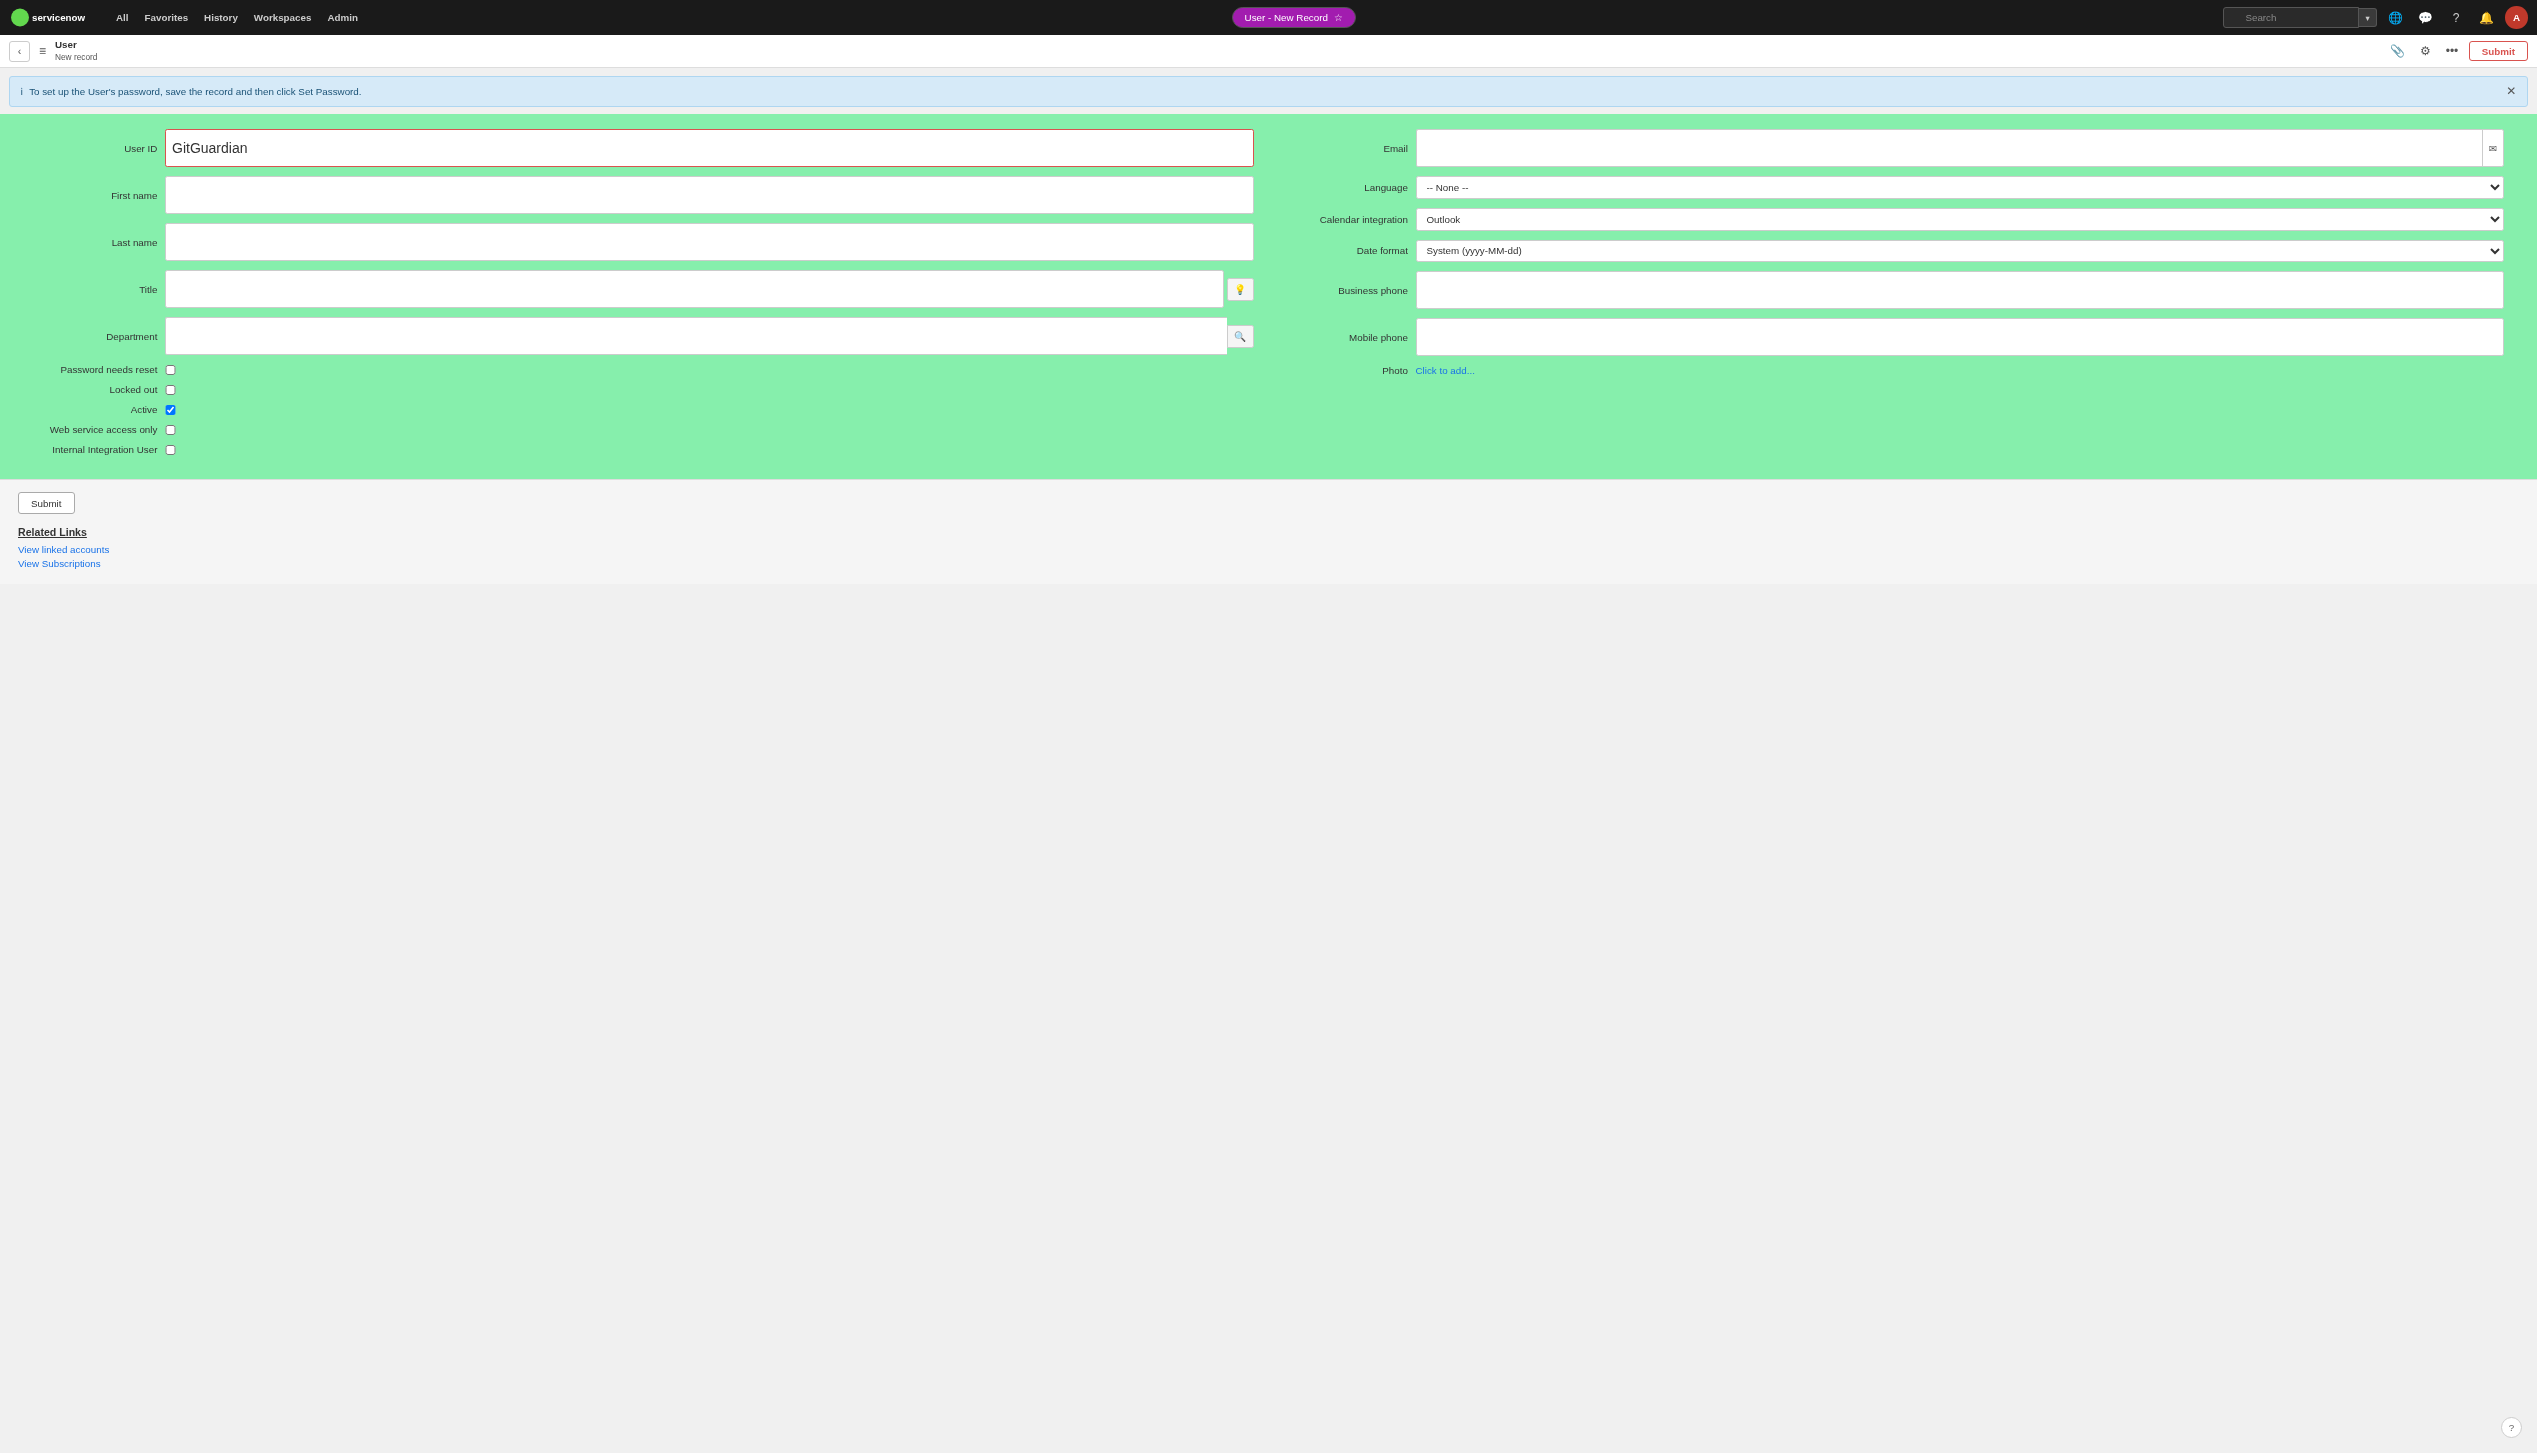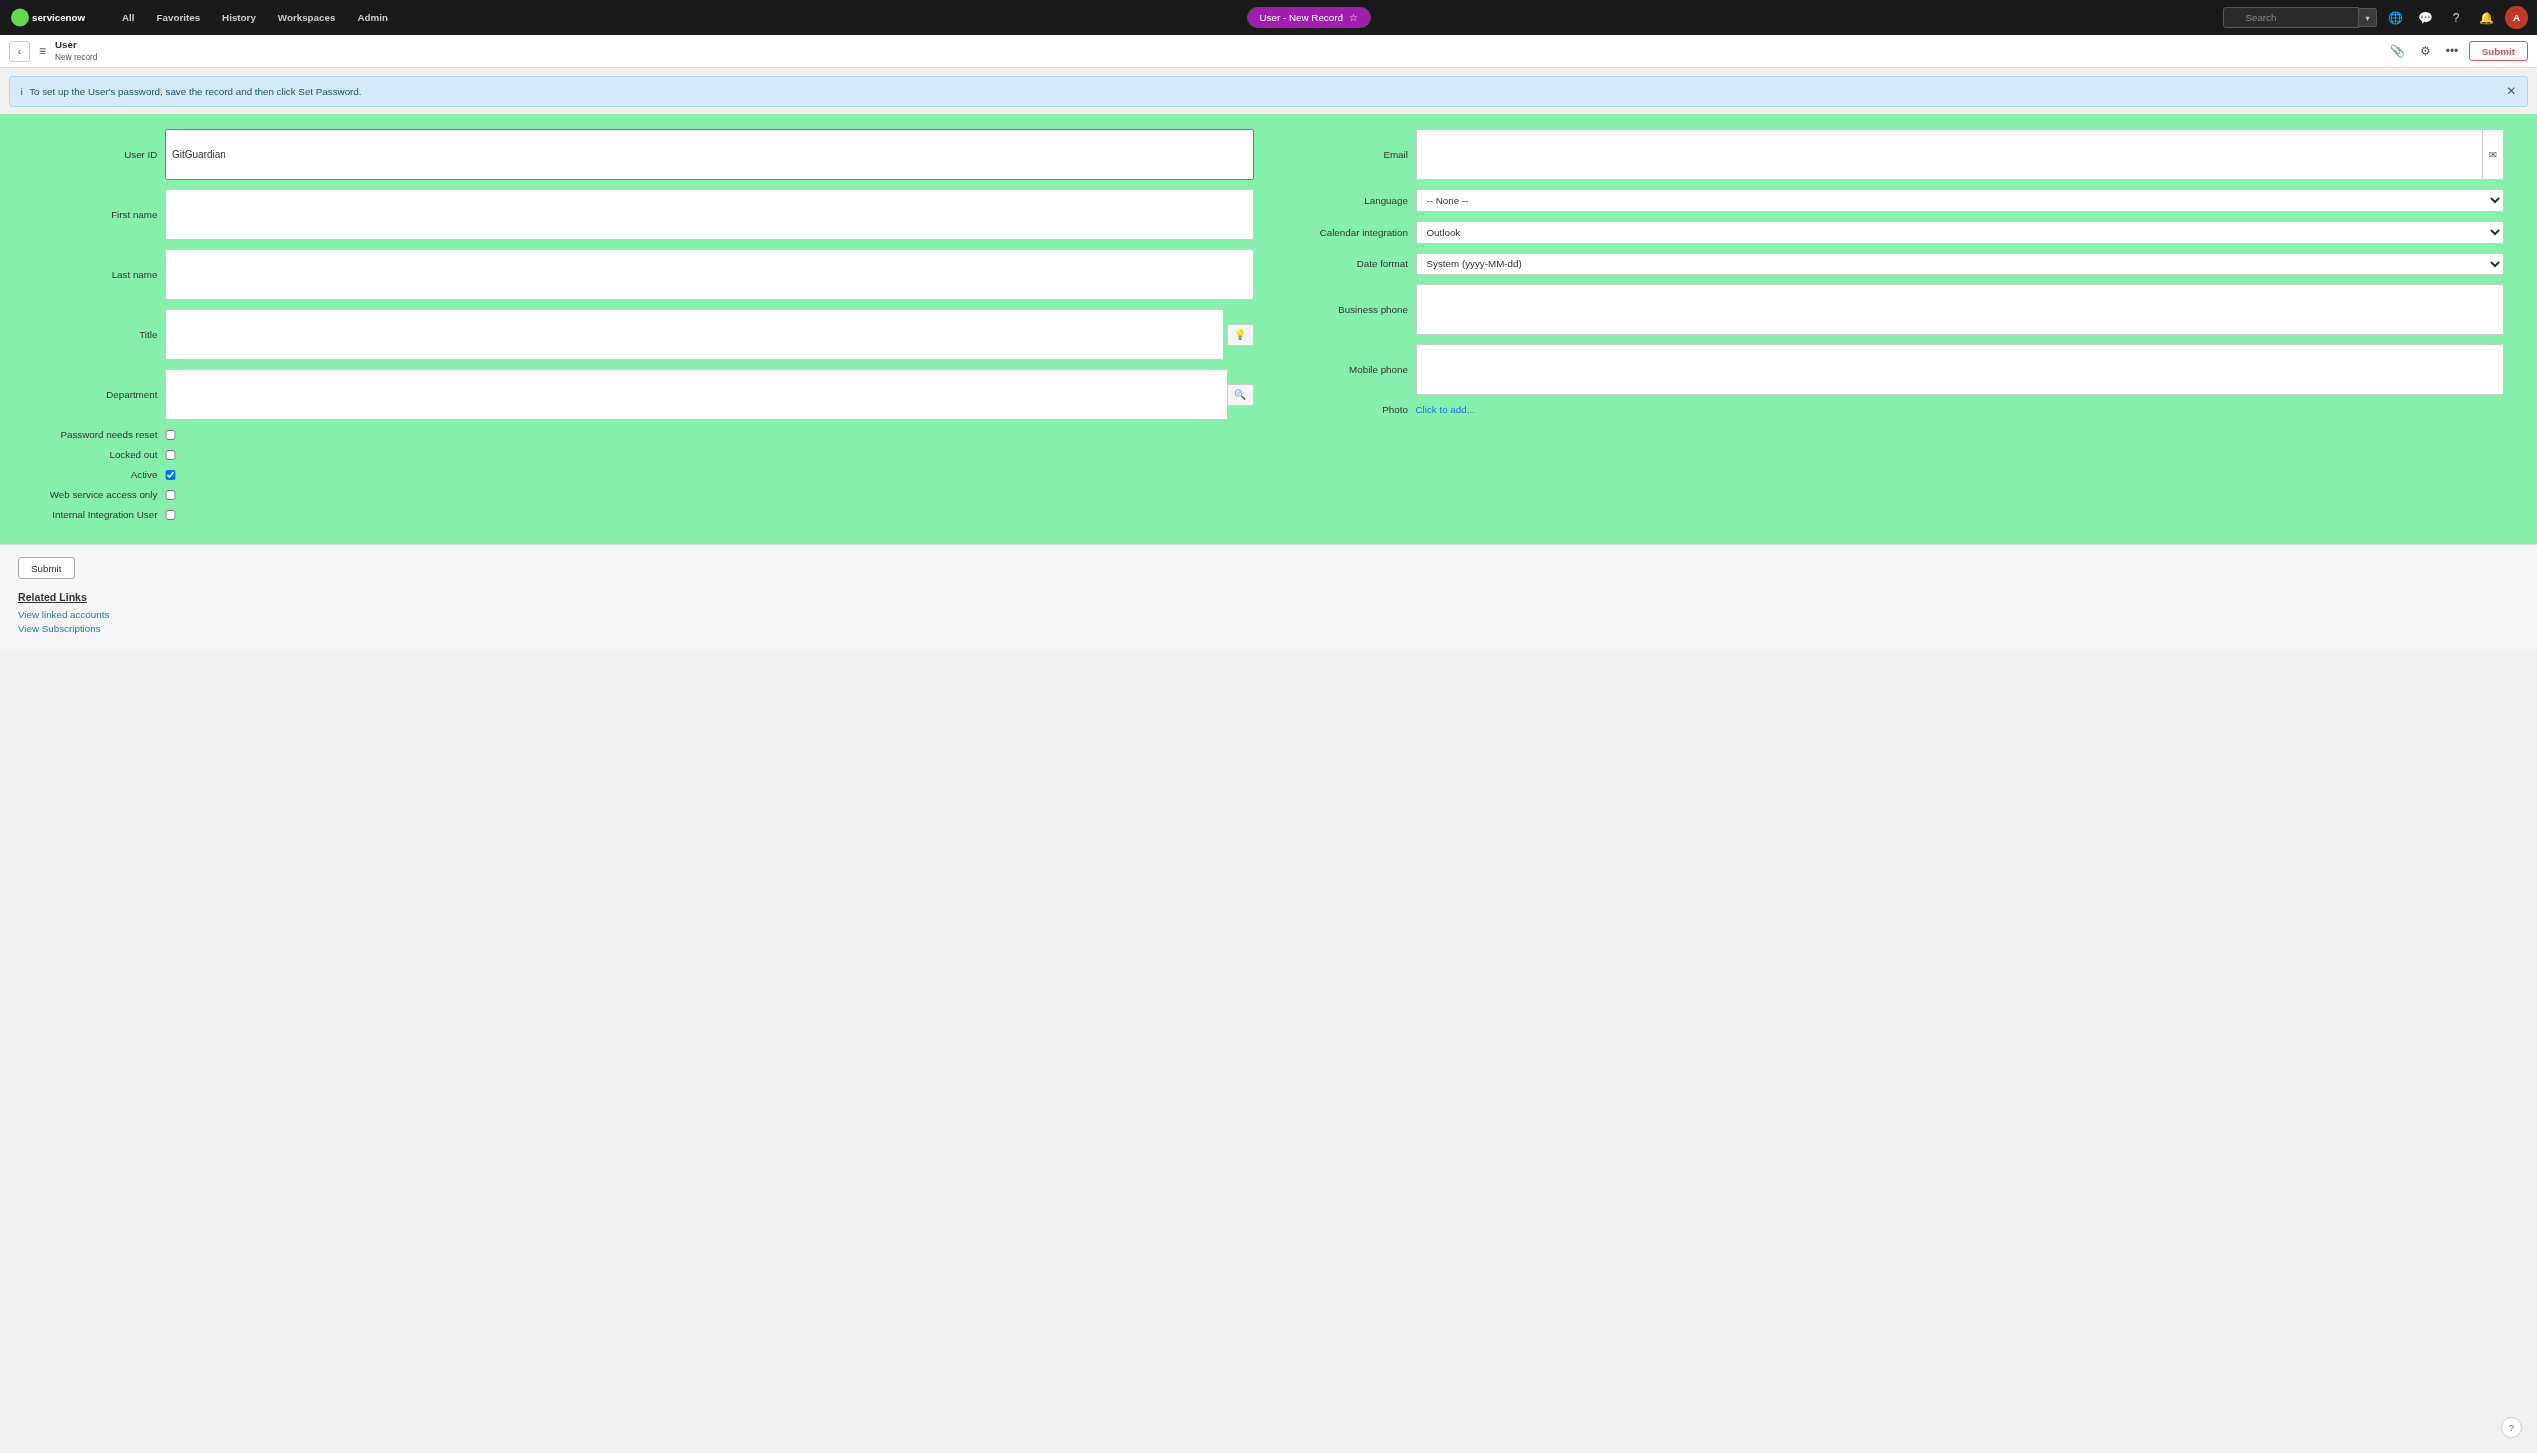--- a/index.html
+++ b/index.html
@@ -6,21 +6,21 @@
     body { font-family: -apple-system, BlinkMacSystemFont, 'Segoe UI', Arial, sans-serif; font-size: 10.6px; background: #f0f0f0; color: #333; }
 
     
     .top-nav {
       background: #1a1a1a;
       color: #fff;
       height: 35px;
       display: flex;
       align-items: center;
       padding: 12px 9px;
-      gap: 10px;
+      gap: 4px;
     }
     .nav-logo {
       display: flex; align-items: center; margin-right: 6px;
     }
     .nav-logo svg { width: 91px; height: 21px; }
     .nav-item {
       color: #ccc;
       font-size: 9.8px;
       padding: 3px 6px;
       cursor: pointer;
@@ -231,22 +231,22 @@
       font-size: 9.8px;
       color: #333;
       text-align: right;
       width: 132px;
       min-width: 132px;
       padding-right: 7.6px;
     }
     .field-input {
       border: 0.8px solid #ccc;
       border-radius: 2.3px;
-      padding: 19px 6px;
-      font-size: 10px;
+      padding: 10px 6px;
+      font-size: 14px;
       color: #333;
       outline: none;
       flex: 1;
       min-width: 0;
     }
     .field-input.highlighted { border: 1.5px solid #d9534f; }
     .field-select {
       border: 0.8px solid #ccc;
       border-radius: 2.3px;
       padding: 3.8px 6px;

